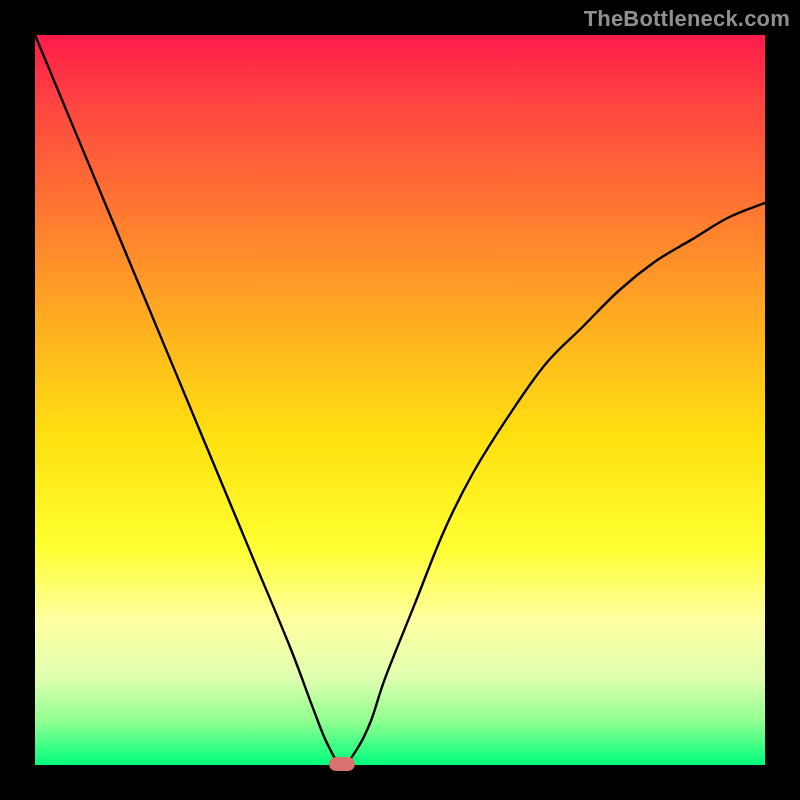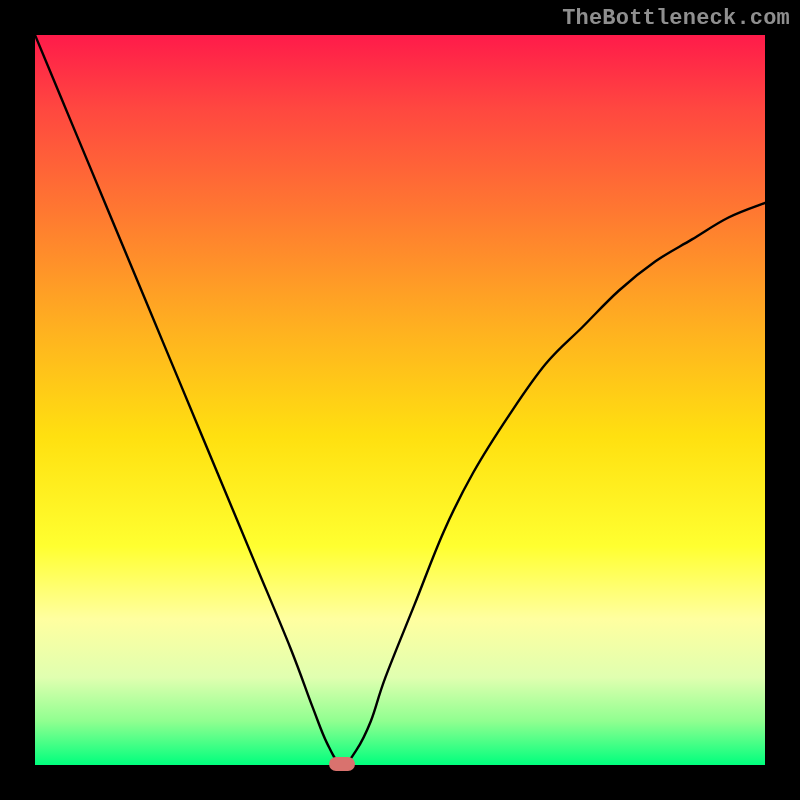--- a/index.html
+++ b/index.html
@@ -34,21 +34,21 @@
       #ffffa0 80%,
       #e0ffb0 88%,
       #90ff90 94%,
       #00ff7d 100%
     );
   }
   .watermark {
     position: absolute;
     top: 6px;
     right: 10px;
-    font-family: Liberation Mono, monospace;
+    font-family: Liberation Sans, sans-serif;
     font-size: 22px;
     font-weight: 600;
     color: #8f8f8f;
     letter-spacing: 0.2px;
     text-align: right;
   }
   svg.curve {
     position: absolute;
     left: 0;
     top: 0;

